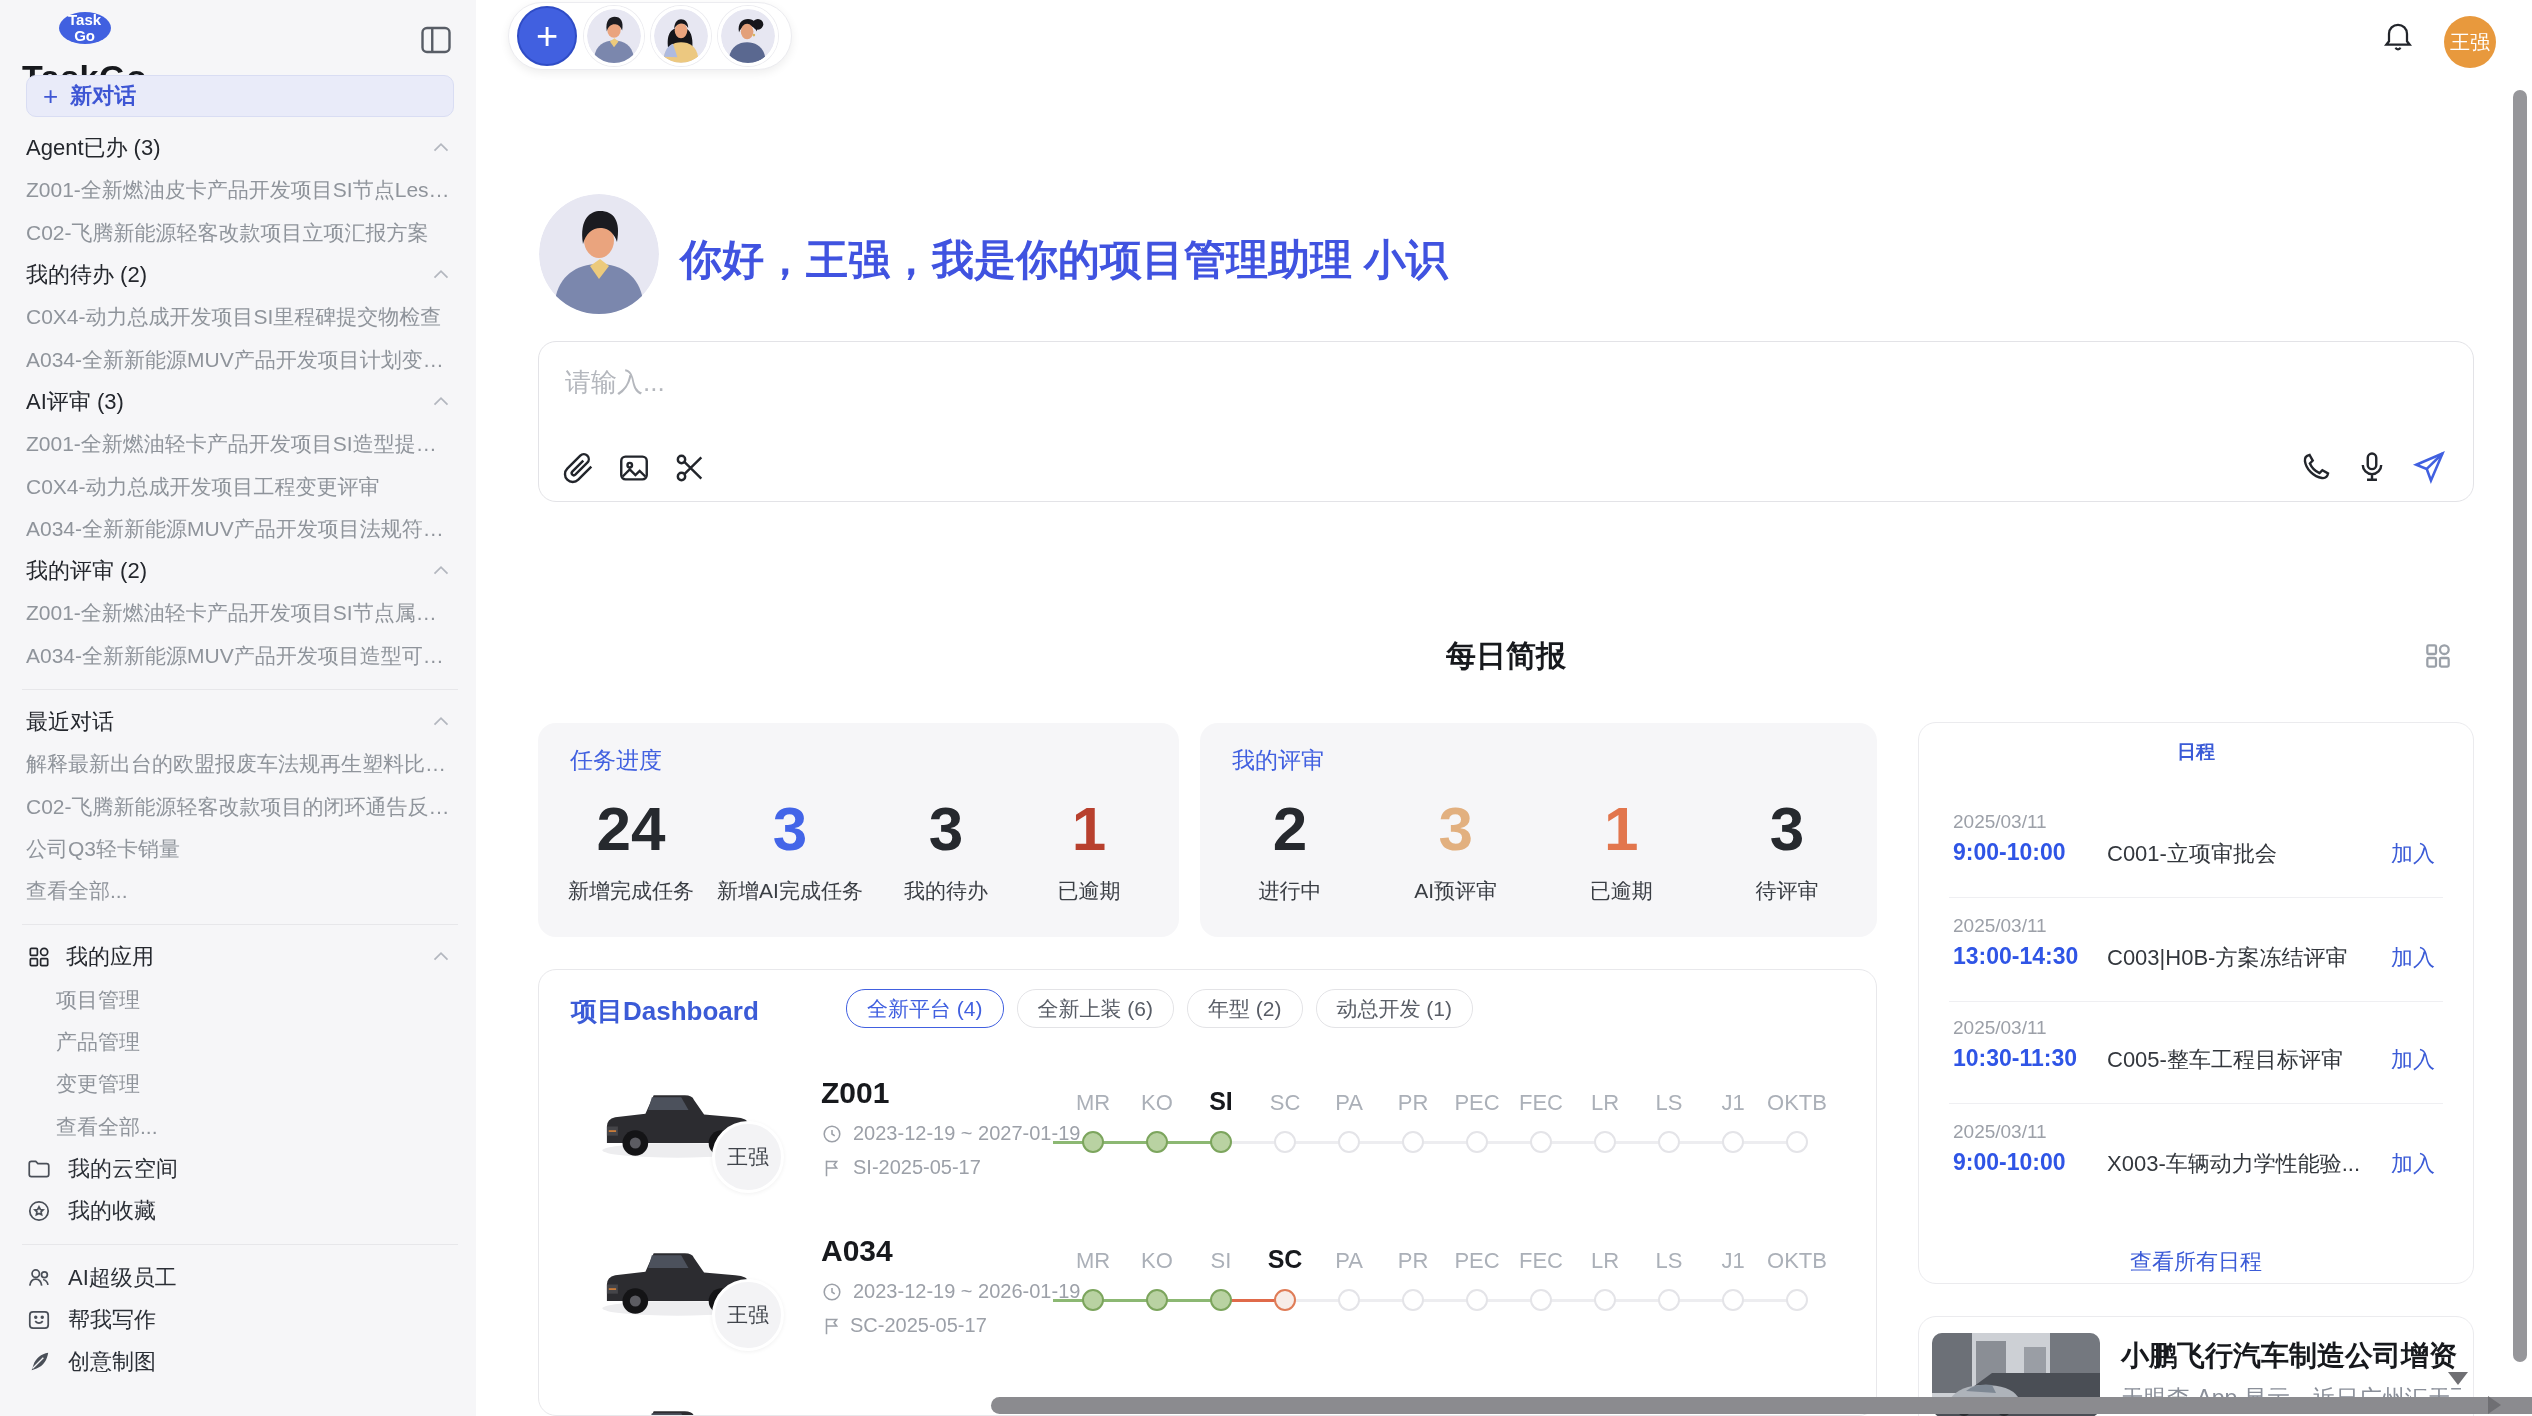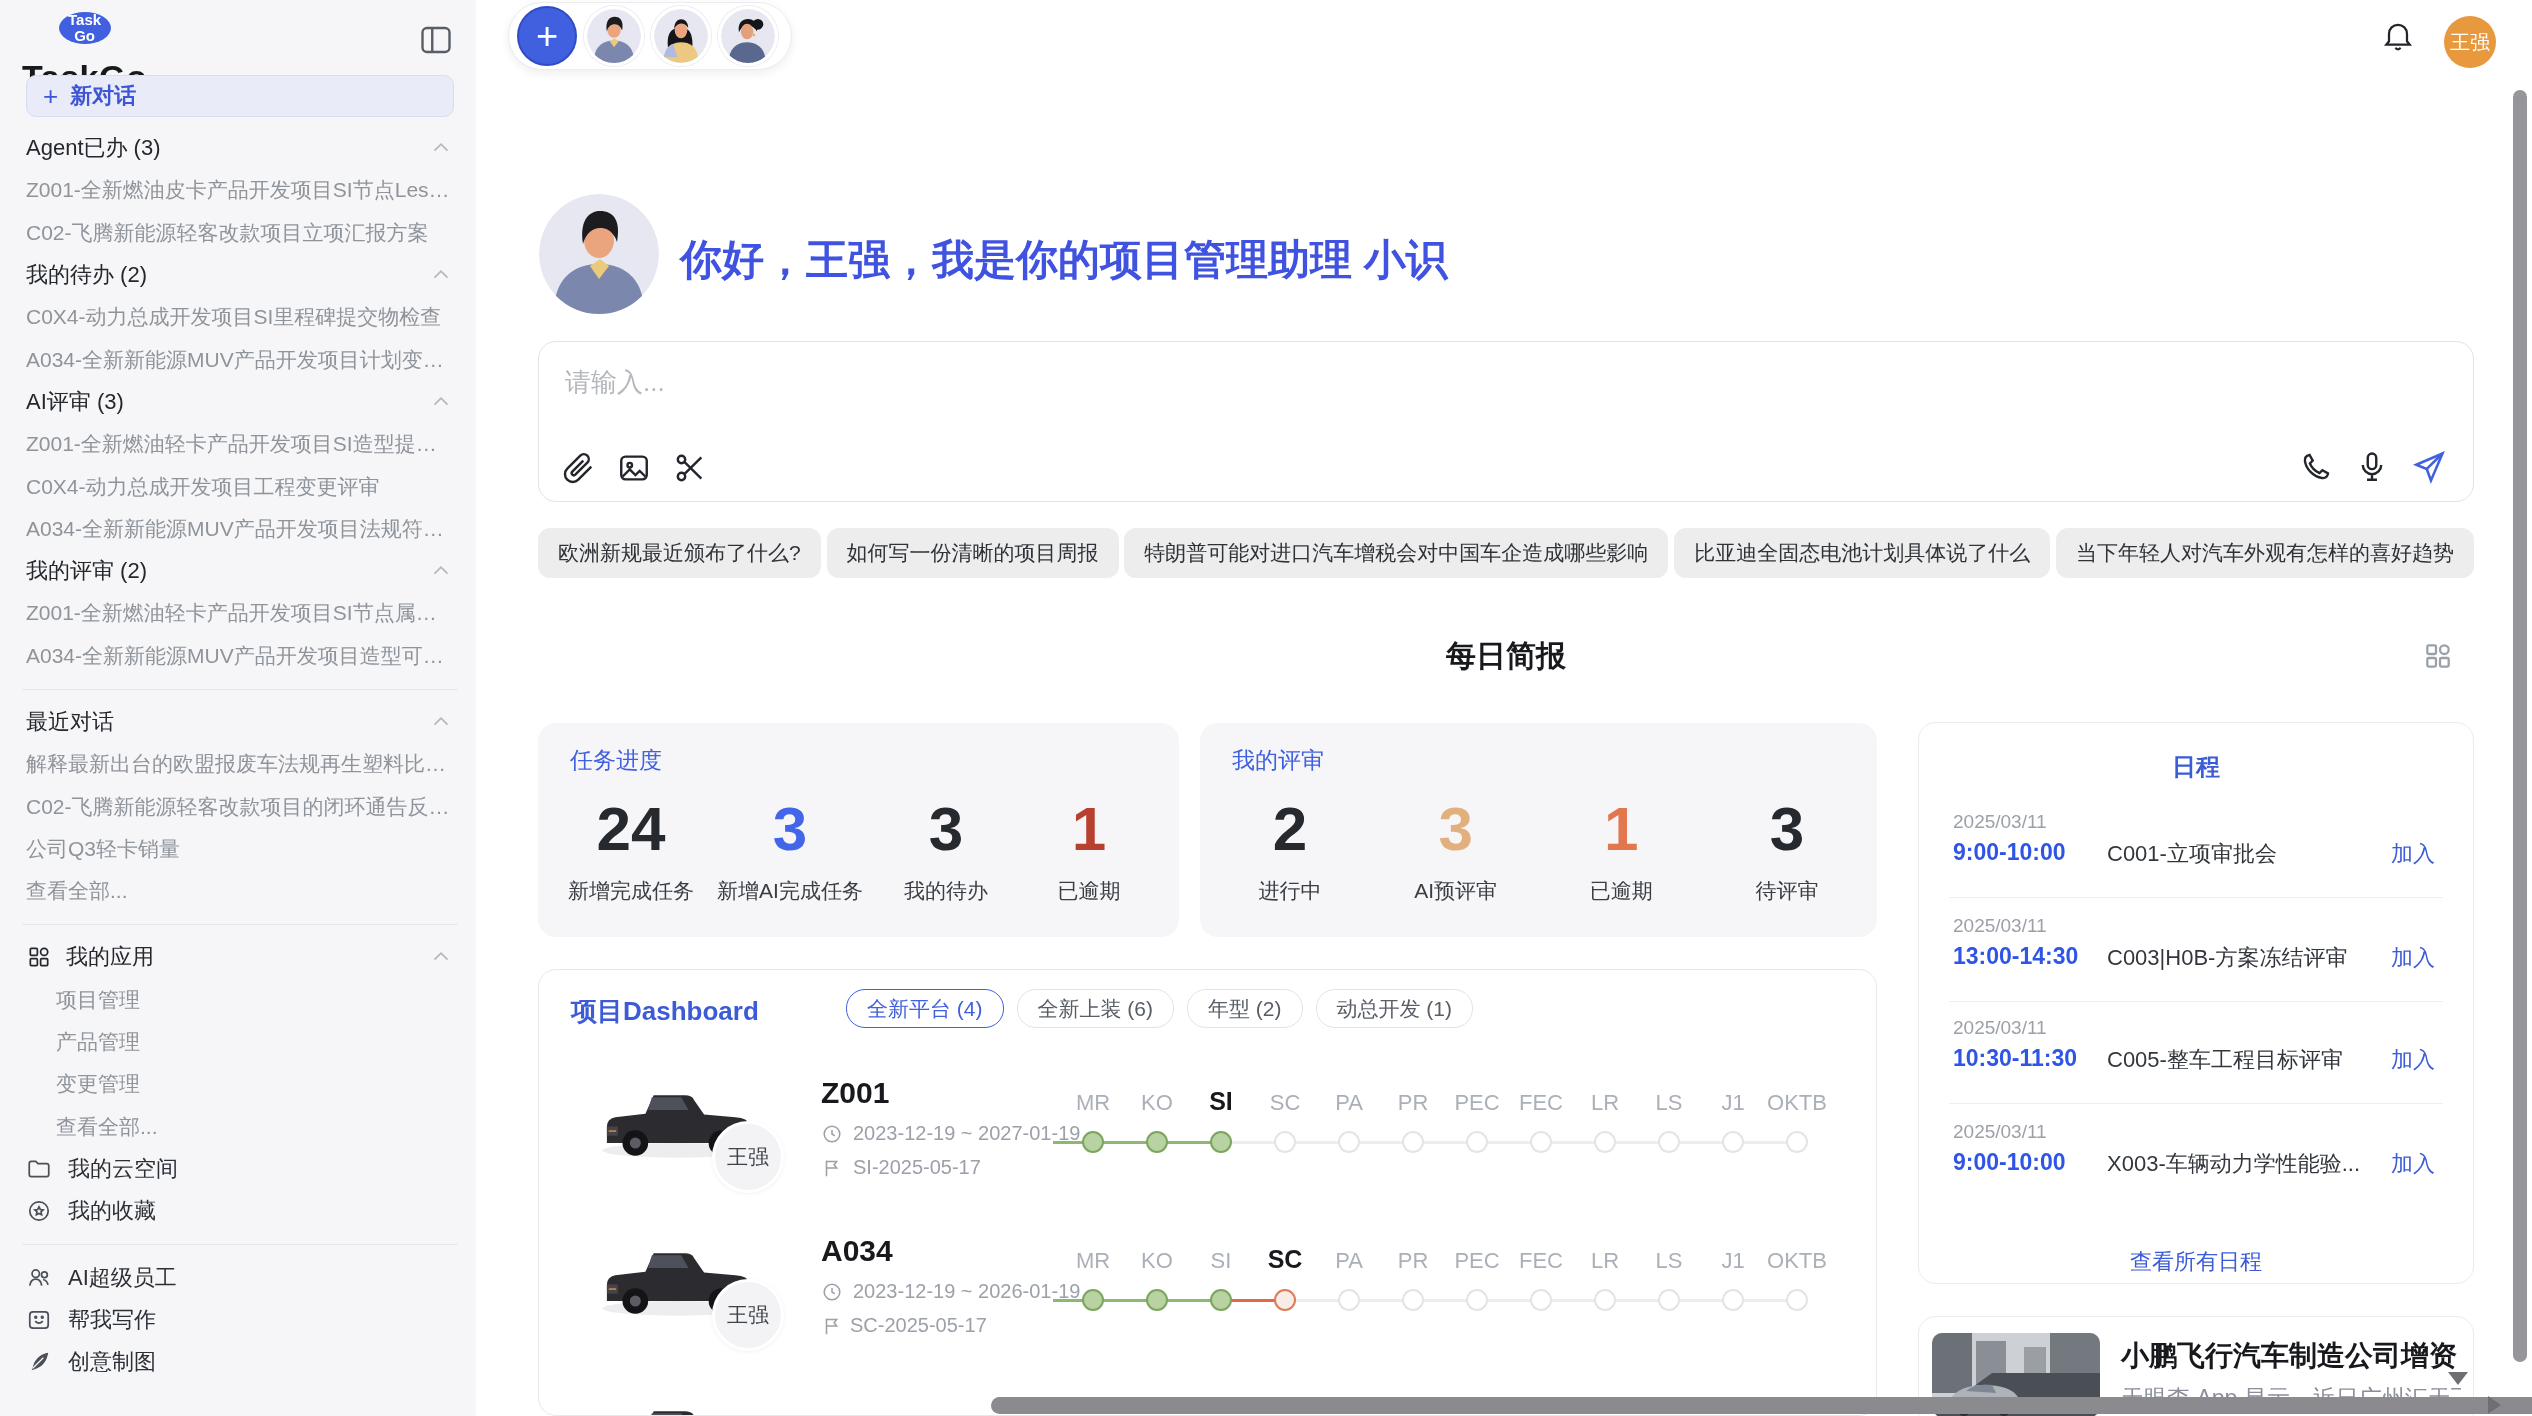--- a/index.html
+++ b/index.html
@@ -83,21 +83,21 @@
   .ms-seg{position:absolute;height:3px;top:71px;}
   .seg-done{background:#8cb873;}
   .seg-over{background:#e06a4a;}
   .seg-pend{background:#ededf0;}
   .ms-dot{position:absolute;width:22px;height:22px;border-radius:50%;box-sizing:border-box;top:61px;background:#fff;border:2px solid #e4e4e8;}
   .dot-done{background:#b9d2a2;border:2px solid #7ca55d;}
   .dot-over{background:#f7ece7;border:2px solid #df7c57;}
   
   .sched-card{position:absolute;left:1442px;top:722px;width:556px;height:562px;border:1px solid #ebebee;border-radius:18px;
      box-sizing:border-box;background:#fff;overflow:hidden;}
-  .sched-title{position:absolute;left:0;right:0;top:28px;text-align:center;font-size:24px;font-weight:bold;color:#3b5bd7;}
+  .sched-title{position:absolute;left:0;right:0;top:16px;text-align:center;font-size:19px;font-weight:bold;color:#3b5bd7;}
   .sch-item{position:absolute;left:0;right:0;height:100px;}
   .sch-date{position:absolute;left:34px;top:0;font-size:19px;color:#9ca0a8;}
   .sch-time{position:absolute;left:34px;top:28px;font-size:23px;font-weight:bold;color:#2f55e6;}
   .sch-name{position:absolute;left:188px;top:28px;font-size:22px;color:#33373d;white-space:nowrap;}
   .sch-join{position:absolute;right:38px;top:28px;font-size:22px;color:#3b5bd7;cursor:pointer;}
   .sch-sep{position:absolute;left:30px;right:30px;height:1px;background:#efeff2;}
   .sched-all{position:absolute;left:0;right:0;top:524px;text-align:center;font-size:22px;color:#3b5bd7;cursor:pointer;}
   .news-card{position:absolute;left:1442px;top:1316px;width:556px;height:140px;border:1px solid #ebebee;border-radius:18px;
      box-sizing:border-box;background:#fff;overflow:hidden;}
   .news-img{position:absolute;left:13px;top:16px;width:168px;height:84px;border-radius:10px;overflow:hidden;}
@@ -387,27 +387,20 @@
         </span>
       <span class="cicon send">
         <svg width="36" height="36" viewBox="0 0 24 24" fill="none" stroke="currentColor" stroke-width="1.7">
           <path d="M21 3L3.5 10.5l7 2.8L13.3 21z"></path>
             <path d="M21 3l-10.5 10.3"></path>
           </svg>
         </span>
     </div>
   </div>
 
-  <div class="chips" id="chips">
-      <div class="chip">欧洲新规最近颁布了什么?</div>
-      <div class="chip">如何写一份清晰的项目周报</div>
-      <div class="chip">特朗普可能对进口汽车增税会对中国车企造成哪些影响</div>
-      <div class="chip">比亚迪全固态电池计划具体说了什么</div>
-      <div class="chip">当下年轻人对汽车外观有怎样的喜好趋势</div>
-    </div>
 
   <div class="brief-head">每日简报</div>
   <div class="brief-grid-icon">
     <svg width="32" height="32" viewBox="0 0 24 24" fill="none" stroke="currentColor" stroke-width="1.7">
       <rect x="4" y="4" width="6.5" height="6.5" rx="1"></rect>
         <rect x="13.5" y="4" width="6.5" height="6.5" rx="3.2"></rect>
       <rect x="4" y="13.5" width="6.5" height="6.5" rx="1"></rect>
         <rect x="13.5" y="13.5" width="6.5" height="6.5" rx="1"></rect>
       </svg>
   </div>

